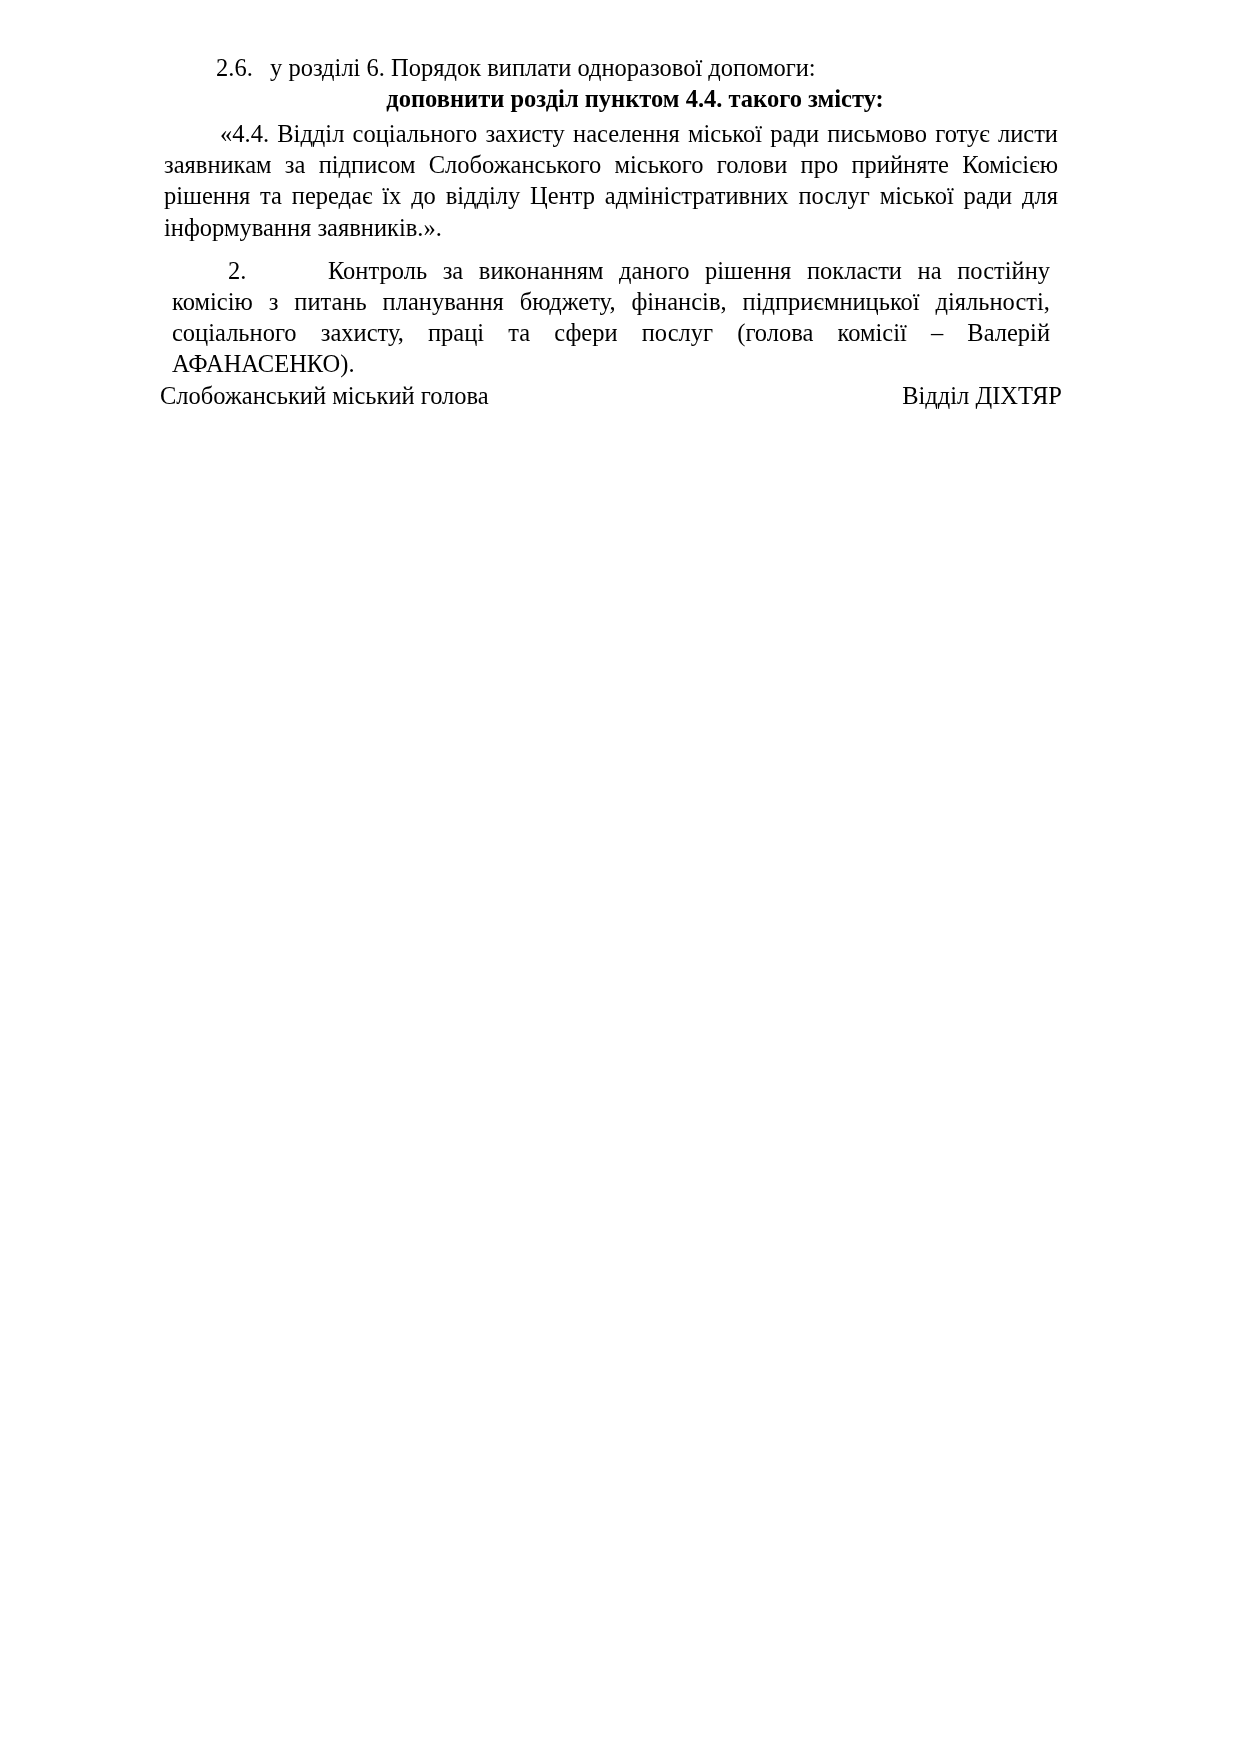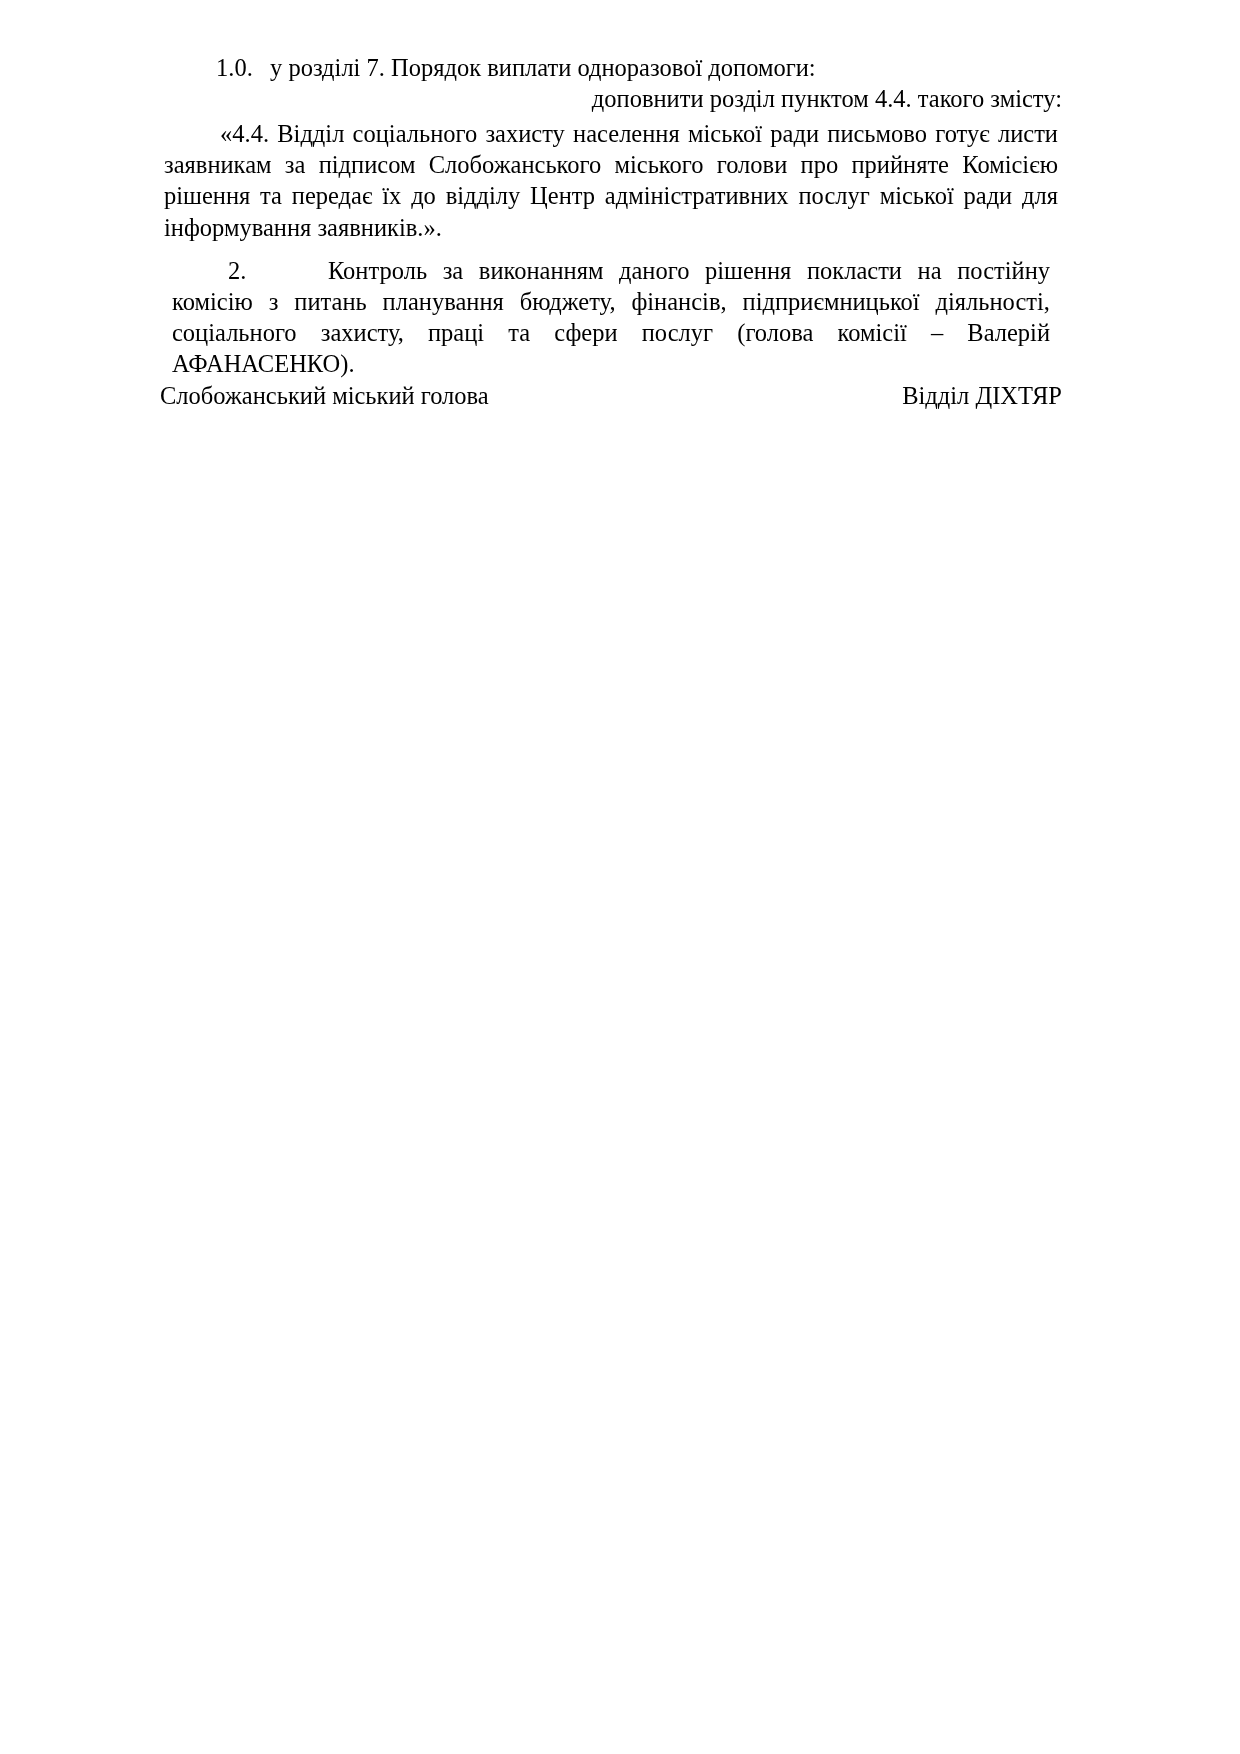--- a/index.html
+++ b/index.html
@@ -40,23 +40,24 @@
     text-indent: 0;
     padding-left: 56px;
     text-align: left;
   }
   .item-15 .num {
     display: inline-block;
     width: 54px;
   }
   .sub-line {
     margin: 0;
-    text-align: right;
+    text-align: center;
     text-indent: 0;
     padding-left: 48px;
+    font-weight: bold;
   }
   .item-2 {
     margin: 12px;
     text-align: justify;
     text-indent: 0;
   }
   .item-2 .num {
     display: inline-block;
     width: 100px;
     margin-left: 56px;
@@ -75,21 +76,21 @@
     white-space: nowrap;
   }
 </style>
 </head>
 <body>
 
 <div class="page">
   <div class="doc-body">
 
     <p class="item-15">
-      <span class="num">1.0.</span><span>у розділі 7. Порядок виплати одноразової допомоги:</span>
+      <span class="num">2.6.</span><span>у розділі 6. Порядок виплати одноразової допомоги:</span>
     </p>
 
     <p class="sub-line">доповнити розділ пунктом 4.4. такого змісту:</p>
 
     <p class="para para-indent">«4.4. Відділ соціального захисту населення міської ради письмово готує листи заявникам за підписом Слобожанського міського голови про прийняте Комісією рішення та передає їх до відділу Центр адміністративних послуг міської ради для інформування заявників.».</p>
 
     <p class="item-2">
       <span class="num">2.</span><span>Контроль за виконанням даного рішення покласти на постійну комісію з питань планування бюджету, фінансів, підприємницької діяльності, соціального захисту, праці та сфери послуг (голова комісії – Валерій АФАНАСЕНКО).</span>
     </p>
 

